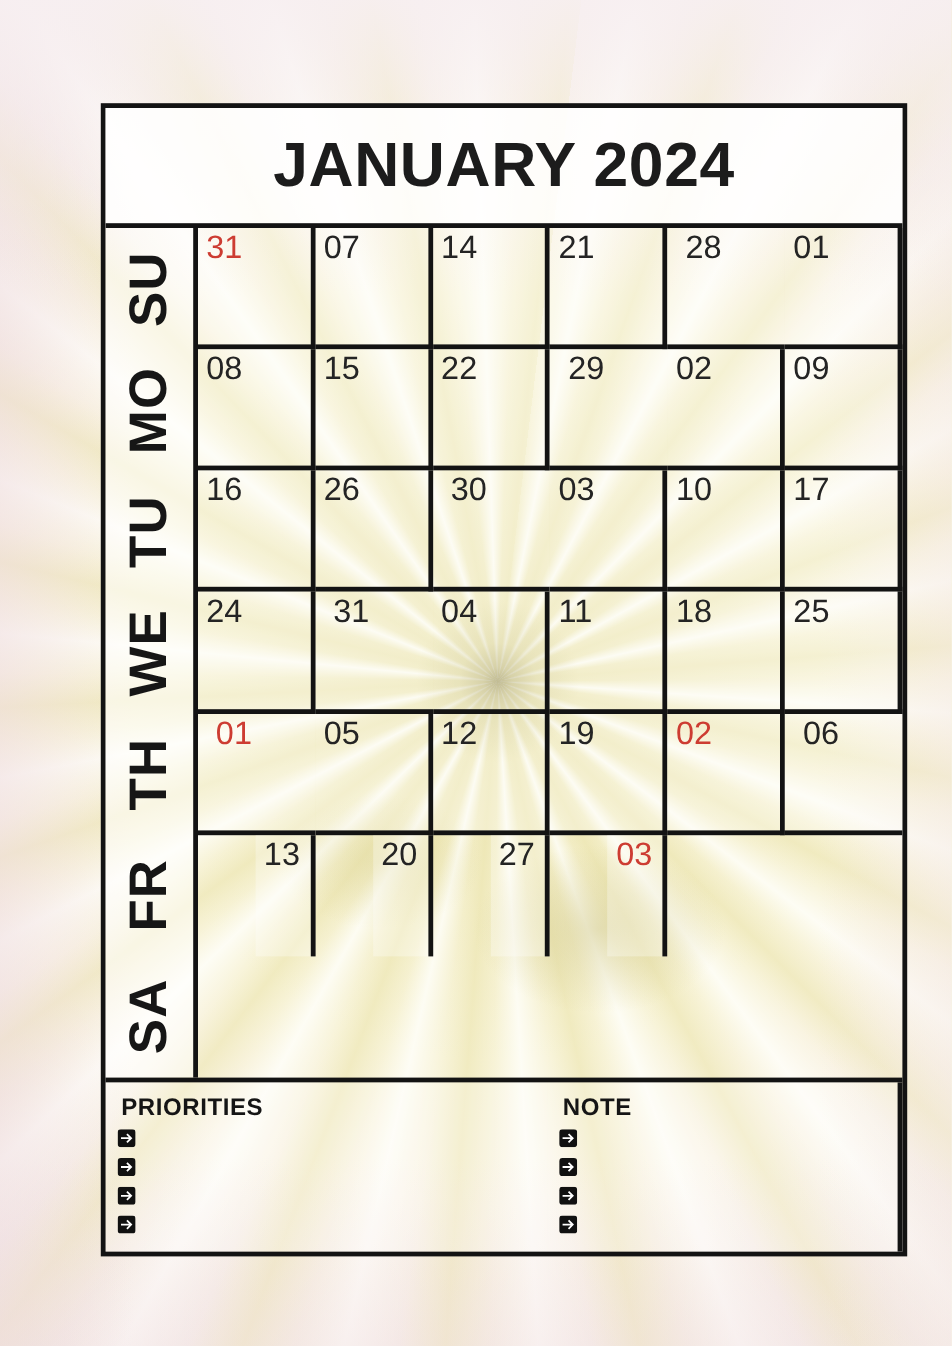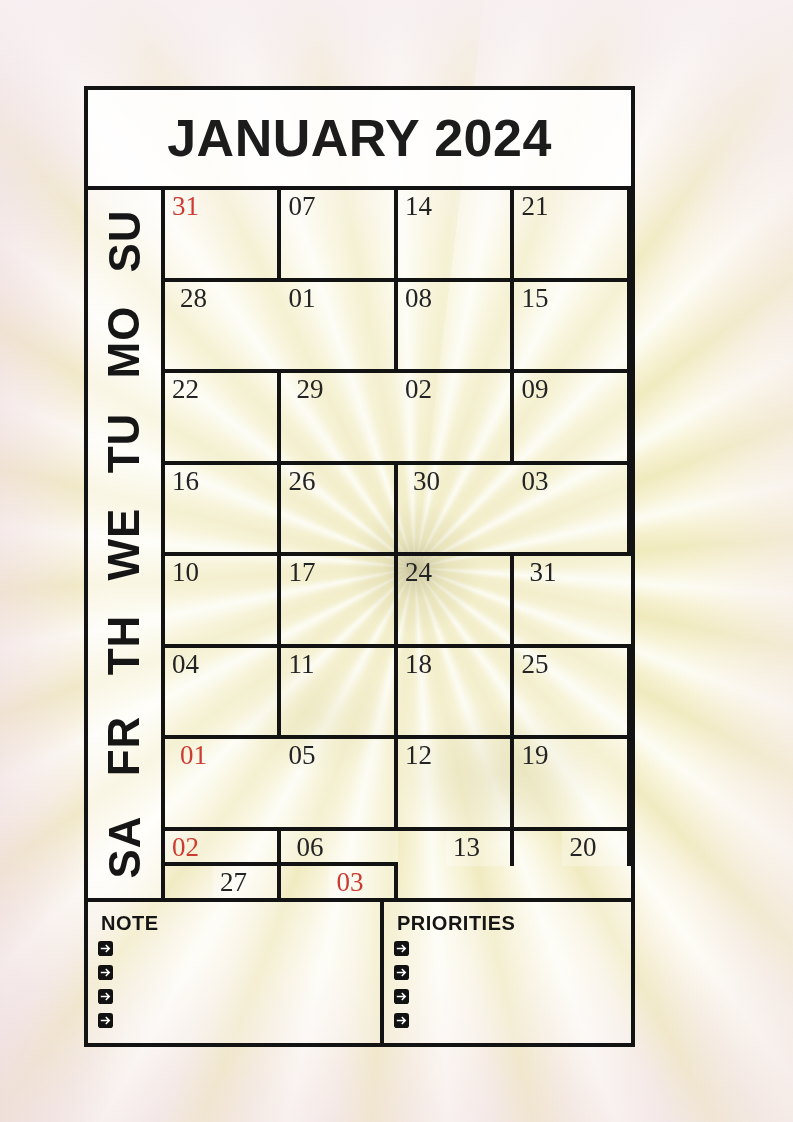--- a/index.html
+++ b/index.html
@@ -23,21 +23,21 @@
       radial-gradient(ellipse 120px 80px at 40% 64%, rgba(214,206,140,0.35), rgba(214,206,140,0) 70%),
       repeating-conic-gradient(from 7deg at 52.3% 50.6%,
          rgba(255,255,252,0) 0deg, rgba(255,255,251,0.8) 4.5deg,
          rgba(243,237,196,0.15) 8.5deg, rgba(236,229,176,0.6) 12.5deg,
          rgba(255,255,252,0) 16.5deg),
       radial-gradient(circle at 52.3% 50.6%, #ebe4aa 0%, #efe9ba 12%, #f4efcb 28%, #f8f4da 45%, #faf4e6 62%, #f7efe9 80%, #f5eeec 100%);
   }
 
   
   .frame {
-    position: absolute; left: 84px; top: 86px; width: 551px; height: 961px;
+    position: absolute; left: 84px; top: 86px; width: 672px; height: 961px;
     border: 4px solid var(--border); display: flex; flex-direction: column;
   }
   .header {
     flex: 0 0 100px; border-bottom: 4px solid var(--border);
     background: rgba(255,255,255,0.85);
     display: flex; align-items: center; justify-content: center;
   }
   .title {
     font-size: 52px; font-weight: bold; letter-spacing: 0.5px; color: #1c1c1c;
   }
@@ -49,23 +49,22 @@
     display: flex; flex-direction: column;
   }
   .label-slot { flex: 1 1 0; display: flex; align-items: center; justify-content: center; }
   .label-slot span {
     transform: rotate(-90deg); font-size: 44px; font-weight: bold;
     letter-spacing: 1px; color: #161616; white-space: nowrap;
   }
 
   .grid {
     flex: 1 1 auto; display: grid;
-    grid-template-columns: repeat(4, 1fr);
+    grid-template-columns: repeat(6, 1fr);
     grid-template-rows: repeat(7, 1fr);
-    font-family: Liberation Serif, serif;
   }
   .cell {
     border-right: 4px solid var(--border);
     border-bottom: 4px solid var(--border);
     background: rgba(255,255,255,0.30);
     padding: 2px 0 0 7px;
   }
   .cell:nth-child(5n) { border-right: none; padding-left: 15px; }
   .cell:nth-child(n+31) { border-bottom: none; margin-left: 48px; }
   .date { font-size: 27px; line-height: 1.1; color: #242424; }
@@ -158,20 +157,42 @@
       <div class="cell"><span class="date">06</span></div>
       <div class="cell"><span class="date">13</span></div>
       <div class="cell"><span class="date">20</span></div>
       <div class="cell"><span class="date">27</span></div>
       <div class="cell"><span class="date muted">03</span></div>
     </div>
   </div>
 
   <div class="bottom">
 
+    <div class="panel panel-priorities">
+      <div class="panel-title">PRIORITIES</div>
+      <div class="bullets">
+        <svg class="bullet-icon" viewBox="0 0 16 16">
+            <rect width="16" height="16" rx="3" fill="#111"></rect>
+            <path d="M3 8 H12 M8.3 4.3 L12 8 L8.3 11.7" stroke="#fff" stroke-width="1.6" fill="none"></path>
+          </svg>
+        <svg class="bullet-icon" viewBox="0 0 16 16">
+            <rect width="16" height="16" rx="3" fill="#111"></rect>
+            <path d="M3 8 H12 M8.3 4.3 L12 8 L8.3 11.7" stroke="#fff" stroke-width="1.6" fill="none"></path>
+          </svg>
+        <svg class="bullet-icon" viewBox="0 0 16 16">
+            <rect width="16" height="16" rx="3" fill="#111"></rect>
+            <path d="M3 8 H12 M8.3 4.3 L12 8 L8.3 11.7" stroke="#fff" stroke-width="1.6" fill="none"></path>
+          </svg>
+        <svg class="bullet-icon" viewBox="0 0 16 16">
+            <rect width="16" height="16" rx="3" fill="#111"></rect>
+            <path d="M3 8 H12 M8.3 4.3 L12 8 L8.3 11.7" stroke="#fff" stroke-width="1.6" fill="none"></path>
+          </svg>
+      </div>
+    </div>
+
     <div class="panel panel-note">
       <div class="panel-title">NOTE</div>
       <div class="bullets">
         <svg class="bullet-icon" viewBox="0 0 16 16">
             <rect width="16" height="16" rx="3" fill="#111"></rect>
             <path d="M3 8 H12 M8.3 4.3 L12 8 L8.3 11.7" stroke="#fff" stroke-width="1.6" fill="none"></path>
           </svg>
         <svg class="bullet-icon" viewBox="0 0 16 16">
             <rect width="16" height="16" rx="3" fill="#111"></rect>
             <path d="M3 8 H12 M8.3 4.3 L12 8 L8.3 11.7" stroke="#fff" stroke-width="1.6" fill="none"></path>
@@ -180,36 +201,14 @@
             <rect width="16" height="16" rx="3" fill="#111"></rect>
             <path d="M3 8 H12 M8.3 4.3 L12 8 L8.3 11.7" stroke="#fff" stroke-width="1.6" fill="none"></path>
           </svg>
         <svg class="bullet-icon" viewBox="0 0 16 16">
             <rect width="16" height="16" rx="3" fill="#111"></rect>
             <path d="M3 8 H12 M8.3 4.3 L12 8 L8.3 11.7" stroke="#fff" stroke-width="1.6" fill="none"></path>
           </svg>
       </div>
     </div>
 
-    <div class="panel panel-priorities">
-      <div class="panel-title">PRIORITIES</div>
-      <div class="bullets">
-        <svg class="bullet-icon" viewBox="0 0 16 16">
-            <rect width="16" height="16" rx="3" fill="#111"></rect>
-            <path d="M3 8 H12 M8.3 4.3 L12 8 L8.3 11.7" stroke="#fff" stroke-width="1.6" fill="none"></path>
-          </svg>
-        <svg class="bullet-icon" viewBox="0 0 16 16">
-            <rect width="16" height="16" rx="3" fill="#111"></rect>
-            <path d="M3 8 H12 M8.3 4.3 L12 8 L8.3 11.7" stroke="#fff" stroke-width="1.6" fill="none"></path>
-          </svg>
-        <svg class="bullet-icon" viewBox="0 0 16 16">
-            <rect width="16" height="16" rx="3" fill="#111"></rect>
-            <path d="M3 8 H12 M8.3 4.3 L12 8 L8.3 11.7" stroke="#fff" stroke-width="1.6" fill="none"></path>
-          </svg>
-        <svg class="bullet-icon" viewBox="0 0 16 16">
-            <rect width="16" height="16" rx="3" fill="#111"></rect>
-            <path d="M3 8 H12 M8.3 4.3 L12 8 L8.3 11.7" stroke="#fff" stroke-width="1.6" fill="none"></path>
-          </svg>
-      </div>
-    </div>
-
   </div>
 </div>
 
 </body></html>

